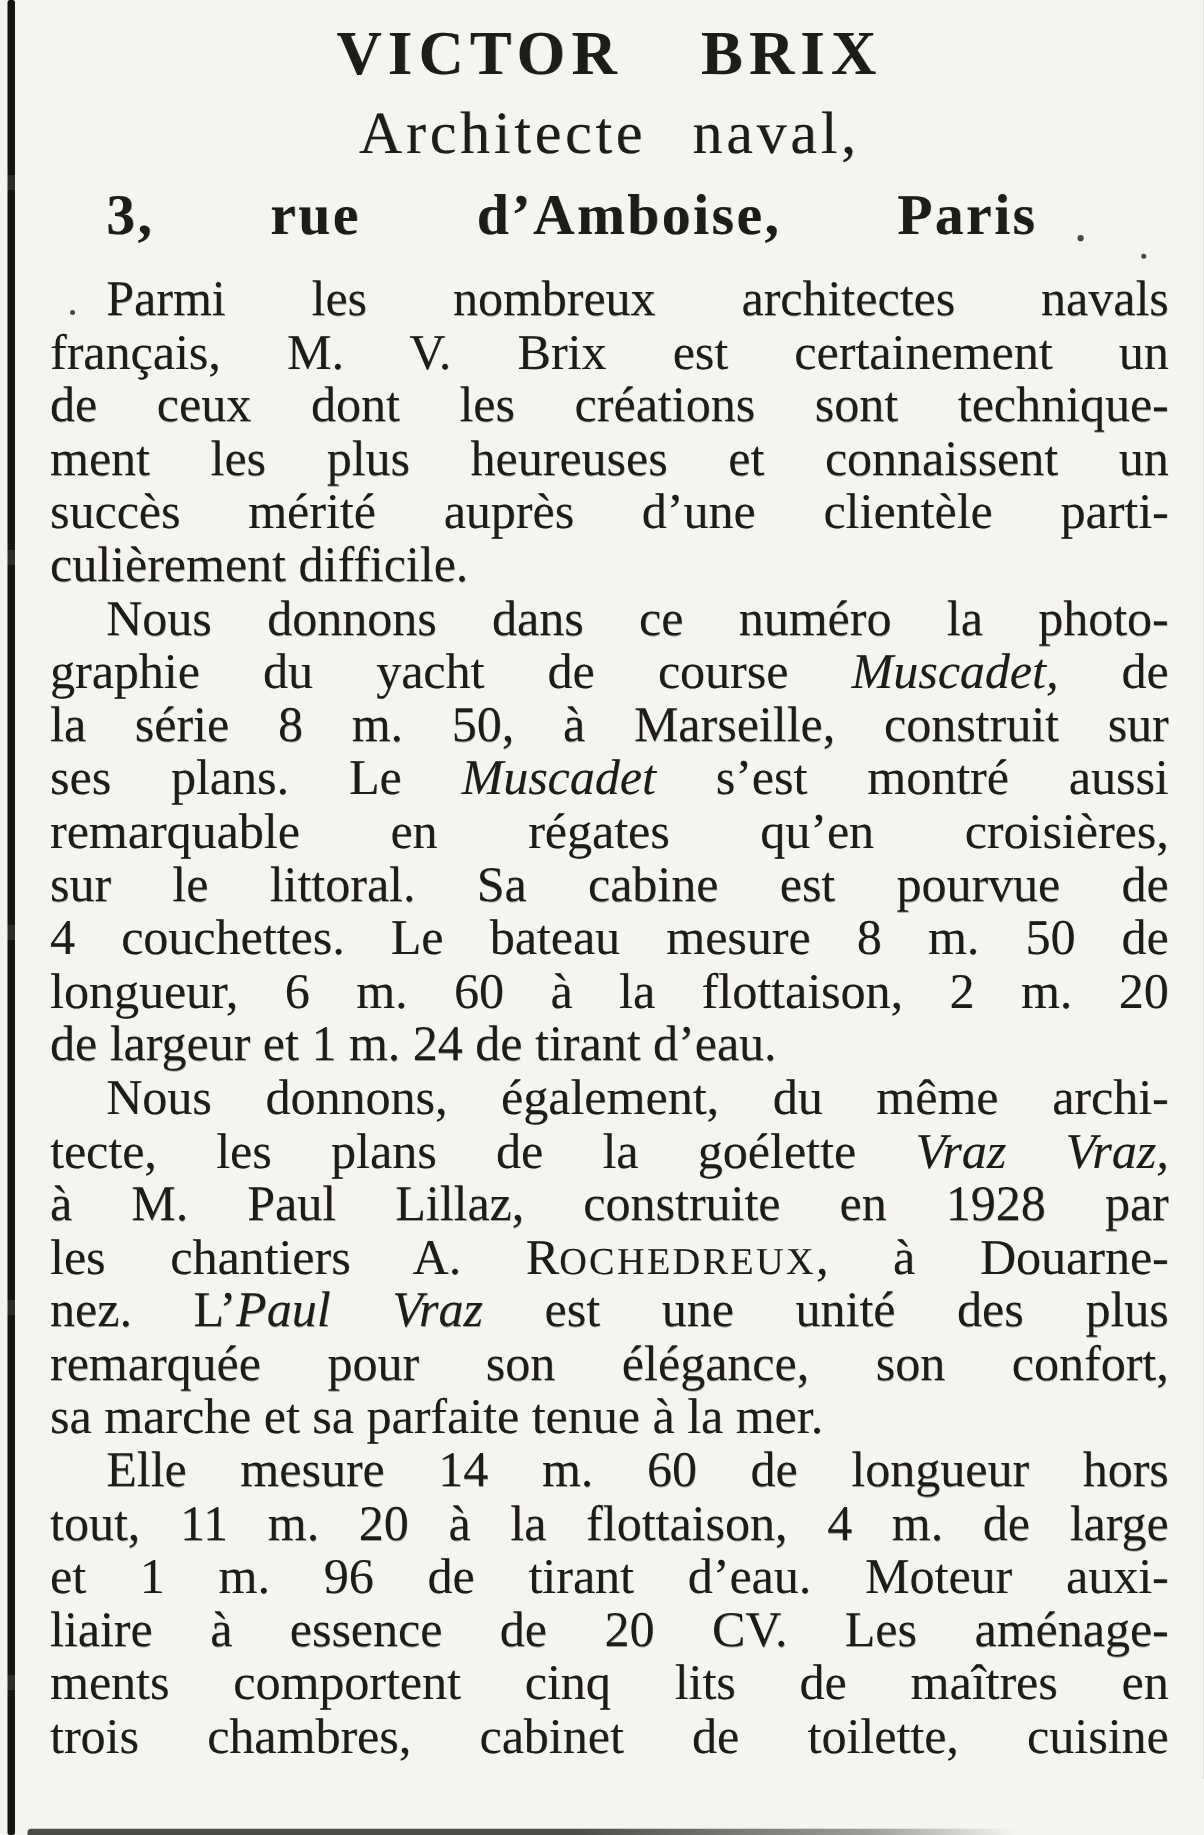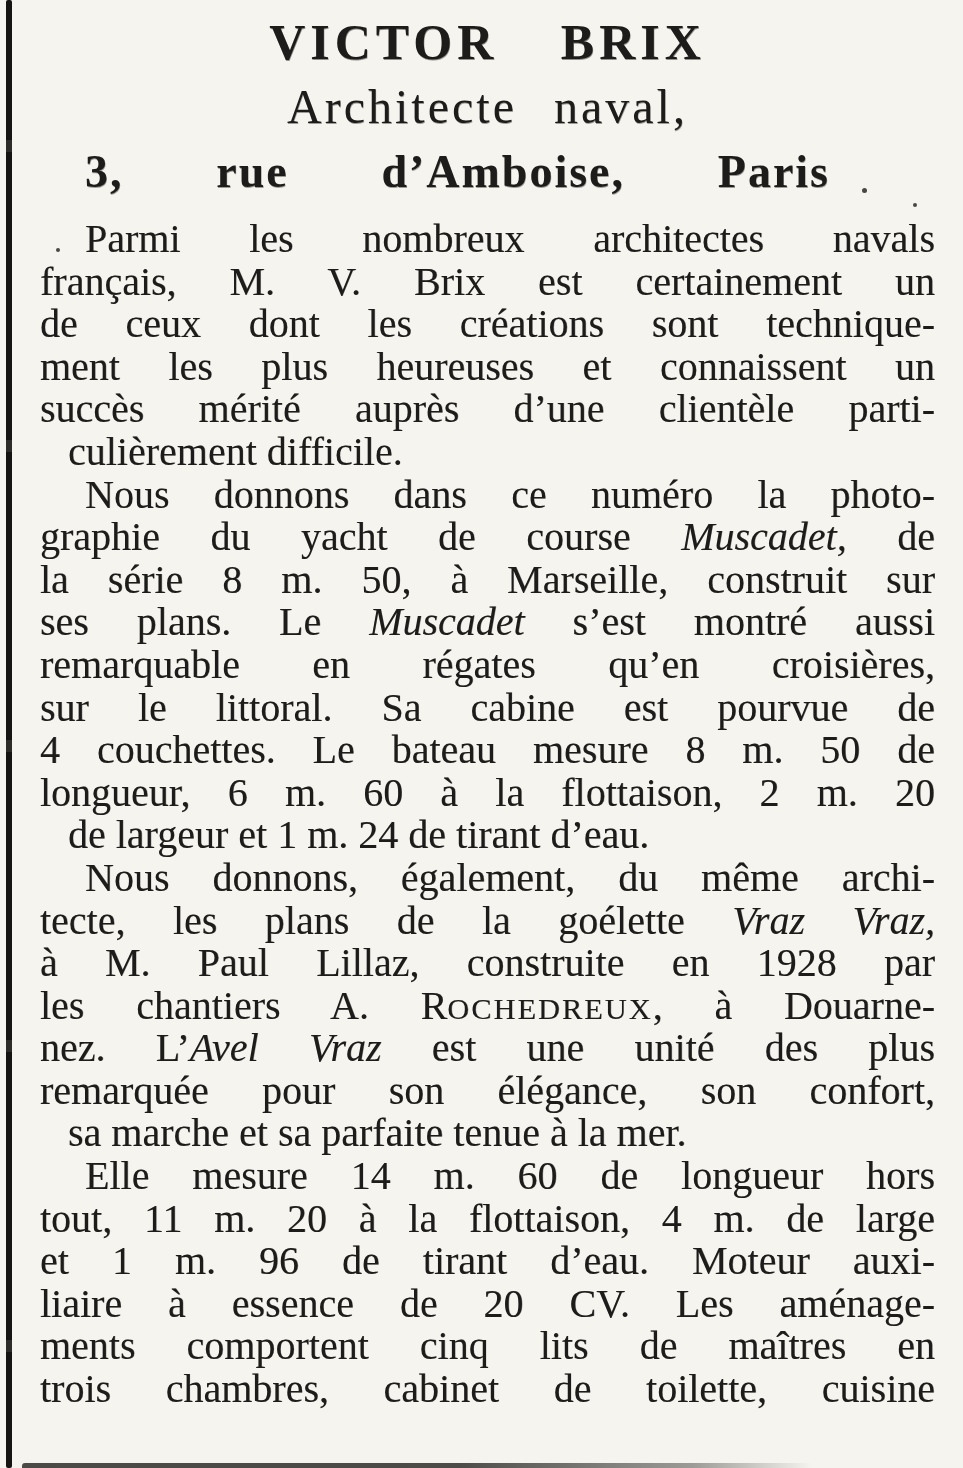--- a/index.html
+++ b/index.html
@@ -86,21 +86,21 @@
 
   .line {
     line-height: 42.6px;
     height: 42.6px;
     text-align: justify;
     text-align-last: justify;
     text-shadow: 0.4px 0.4px 0 rgba(28,26,23,.4);
     white-space: normal;
   }
   .line.first { padding-left: 45px; }
-  .line.last  { text-align-last: left; margin-left: 28px; }
+  .line.last  { text-align-last: left; }
 
   .i  { font-style: italic; }
   .sc { font-size: 0.76em; letter-spacing: 2px; }
 
   .speck {
     position: absolute;
     background: rgba(30,28,25,.8);
     border-radius: 50%;
   }
   .speck.s1 { left: 862px; top: 188px; width: 5px; height: 5px; }
@@ -130,21 +130,21 @@
         <div class="line"><span>ses plans. Le </span><span class="i">Muscadet</span><span> s’est montré aussi</span></div>
         <div class="line"><span>remarquable en régates qu’en croisières,</span></div>
         <div class="line"><span>sur le littoral. Sa cabine est pourvue de</span></div>
         <div class="line"><span>4 couchettes. Le bateau mesure 8 m. 50 de</span></div>
         <div class="line"><span>longueur, 6 m. 60 à la flottaison, 2 m. 20</span></div>
         <div class="line last"><span>de largeur et 1 m. 24 de tirant d’eau.</span></div>
         <div class="line first"><span>Nous donnons, également, du même archi-</span></div>
         <div class="line"><span>tecte, les plans de la goélette </span><span class="i">Vraz Vraz,</span></div>
         <div class="line"><span>à M. Paul Lillaz, construite en 1928 par</span></div>
         <div class="line"><span>les chantiers A. R</span><span class="sc">OCHEDREUX</span><span>, à Douarne-</span></div>
-        <div class="line"><span>nez. L’</span><span class="i">Avel Vraz</span><span> est une unité des plus</span></div>
+        <div class="line"><span>nez. L’</span><span class="i">Paul Vraz</span><span> est une unité des plus</span></div>
         <div class="line"><span>remarquée pour son élégance, son confort,</span></div>
         <div class="line last"><span>sa marche et sa parfaite tenue à la mer.</span></div>
         <div class="line first"><span>Elle mesure 14 m. 60 de longueur hors</span></div>
         <div class="line"><span>tout, 11 m. 20 à la flottaison, 4 m. de large</span></div>
         <div class="line"><span>et 1 m. 96 de tirant d’eau. Moteur auxi-</span></div>
         <div class="line"><span>liaire à essence de 20 CV. Les aménage-</span></div>
         <div class="line"><span>ments comportent cinq lits de maîtres en</span></div>
         <div class="line"><span>trois chambres, cabinet de toilette, cuisine</span></div>
       </div>
   </div>

